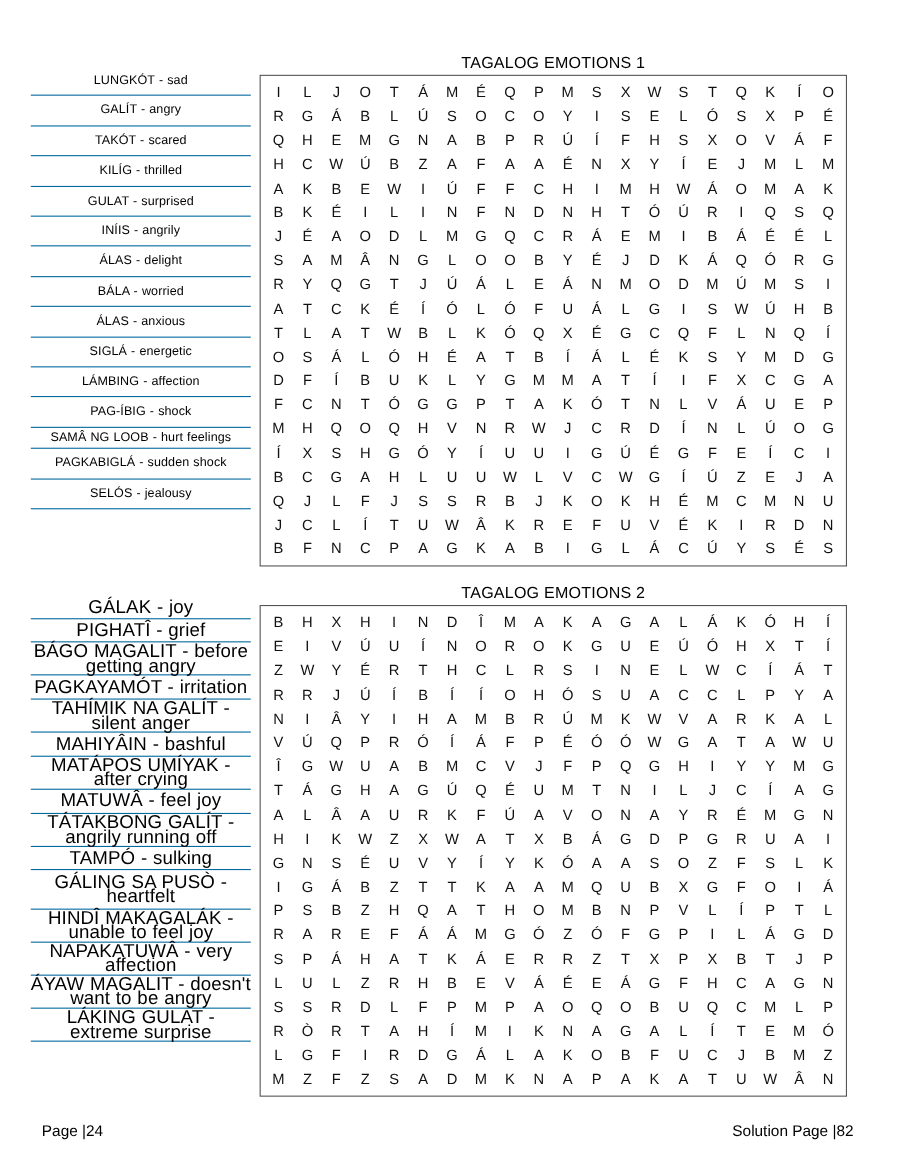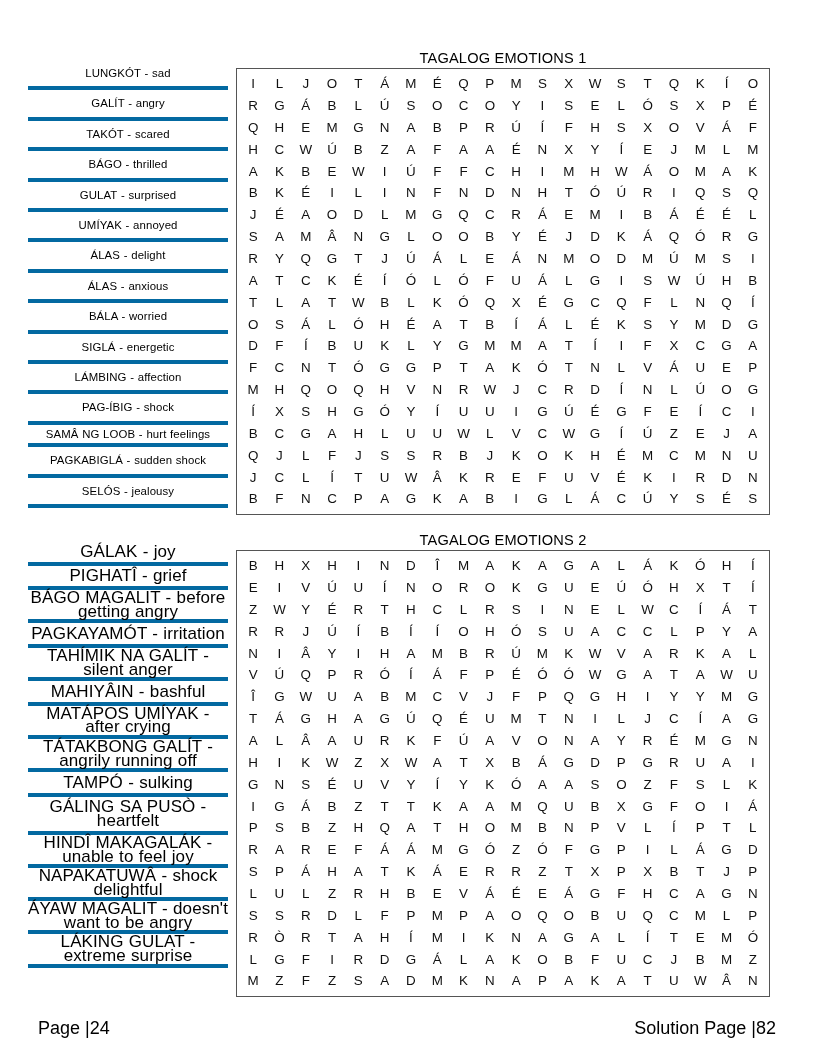--- a/index.html
+++ b/index.html
@@ -21,21 +21,21 @@
   
   .clue-col{
     position:absolute;
     left:28px;
     width:200px;
   }
   #clue-col-1{ top:60px; }
   #clue-col-2{ top:541px; }
 
   .clue-row{
-    border-bottom:4px solid #0369a1;
+    border-bottom:1px solid #0369a1;
     text-align:center;
     font-size:11.4px;
     line-height:14.4px;
     padding:5px 1px 5px 1px;
     box-sizing:border-box;
     letter-spacing:0.1px;
     word-spacing:0.4px;
   }
   .clue-row.two-line{
     padding:2px 1px 2px 1px;
@@ -92,43 +92,43 @@
     line-height:1;
     font-family:"Liberation Sans", sans-serif;
     letter-spacing:0;
     color:#111111;
   }
 
   
   .footer{
     position:absolute;
     bottom:20px;
-    font-size:18px;
+    font-size:14px;
     line-height:16px;
   }
   #footer-left{ left:38px; }
   #footer-right{ right:40px;margin-left:16px; }
 </style>
 </head>
 <body>
 
 <div class="page">
 
   <div class="puzzle-title" id="title-1">TAGALOG EMOTIONS 1</div>
 
   <div class="clue-col" id="clue-col-1">
       <div class="clue-row"><span class="clue-word">LUNGKÓT - sad</span></div>
       <div class="clue-row"><span class="clue-word">GALÍT - angry</span></div>
       <div class="clue-row"><span class="clue-word">TAKÓT - scared</span></div>
-      <div class="clue-row"><span class="clue-word">BÁGO - thrilled</span></div>
+      <div class="clue-row"><span class="clue-word">KILÍG - thrilled</span></div>
       <div class="clue-row"><span class="clue-word">GULAT - surprised</span></div>
-      <div class="clue-row"><span class="clue-word">UMÍYAK - annoyed</span></div>
+      <div class="clue-row"><span class="clue-word">INÍIS - angrily</span></div>
       <div class="clue-row"><span class="clue-word">ÁLAS - delight</span></div>
+      <div class="clue-row"><span class="clue-word">BÁLA - worried</span></div>
       <div class="clue-row"><span class="clue-word">ÁLAS - anxious</span></div>
-      <div class="clue-row"><span class="clue-word">BÁLA - worried</span></div>
       <div class="clue-row"><span class="clue-word">SIGLÁ - energetic</span></div>
       <div class="clue-row"><span class="clue-word">LÁMBING - affection</span></div>
       <div class="clue-row"><span class="clue-word">PAG-ÍBIG - shock</span></div>
       <div class="clue-row two-line"><span class="clue-word">SAMÂ NG LOOB - hurt feelings</span></div>
       <div class="clue-row"><span class="clue-word">PAGKABIGLÁ - sudden shock</span></div>
       <div class="clue-row"><span class="clue-word">SELÓS - jealousy</span></div>
     </div>
 
   <div class="grid-box" id="grid-box-1">
     <div class="grid" id="grid-1">
@@ -538,25 +538,26 @@
   <div class="puzzle-title" id="title-2">TAGALOG EMOTIONS 2</div>
 
   <div class="clue-col" id="clue-col-2">
       <div class="clue-row"><span class="clue-word">GÁLAK - joy</span></div>
       <div class="clue-row"><span class="clue-word">PIGHATÎ - grief</span></div>
       <div class="clue-row two-line"><span class="clue-word">BÁGO MAGALIT - before getting angry</span></div>
       <div class="clue-row"><span class="clue-word">PAGKAYAMÓT - irritation</span></div>
       <div class="clue-row two-line"><span class="clue-word">TAHÍMIK NA GALÍT - silent anger</span></div>
       <div class="clue-row"><span class="clue-word">MAHIYÂIN - bashful</span></div>
       <div class="clue-row two-line"><span class="clue-word">MATÁPOS UMÍYAK - after crying</span></div>
+      <div class="clue-row"><span class="clue-word">MATUWÂ - feel joy</span></div>
       <div class="clue-row two-line"><span class="clue-word">TÁTAKBONG GALÍT - angrily running off</span></div>
       <div class="clue-row"><span class="clue-word">TAMPÓ - sulking</span></div>
       <div class="clue-row"><span class="clue-word">GÁLING SA PUSÒ - heartfelt</span></div>
       <div class="clue-row two-line"><span class="clue-word">HINDÎ MAKAGALÁK - unable to feel joy</span></div>
-      <div class="clue-row two-line"><span class="clue-word">NAPAKATUWÂ - shock delightful</span></div>
+      <div class="clue-row two-line"><span class="clue-word">NAPAKATUWÂ - very affection</span></div>
       <div class="clue-row two-line"><span class="clue-word">ÁYAW MAGALIT - doesn't want to be angry</span></div>
       <div class="clue-row two-line"><span class="clue-word">LÁKING GULAT - extreme surprise</span></div>
     </div>
 
   <div class="grid-box" id="grid-box-2">
     <div class="grid" id="grid-2">
         <div class="cell">B</div>
         <div class="cell">H</div>
         <div class="cell">X</div>
         <div class="cell">H</div>

